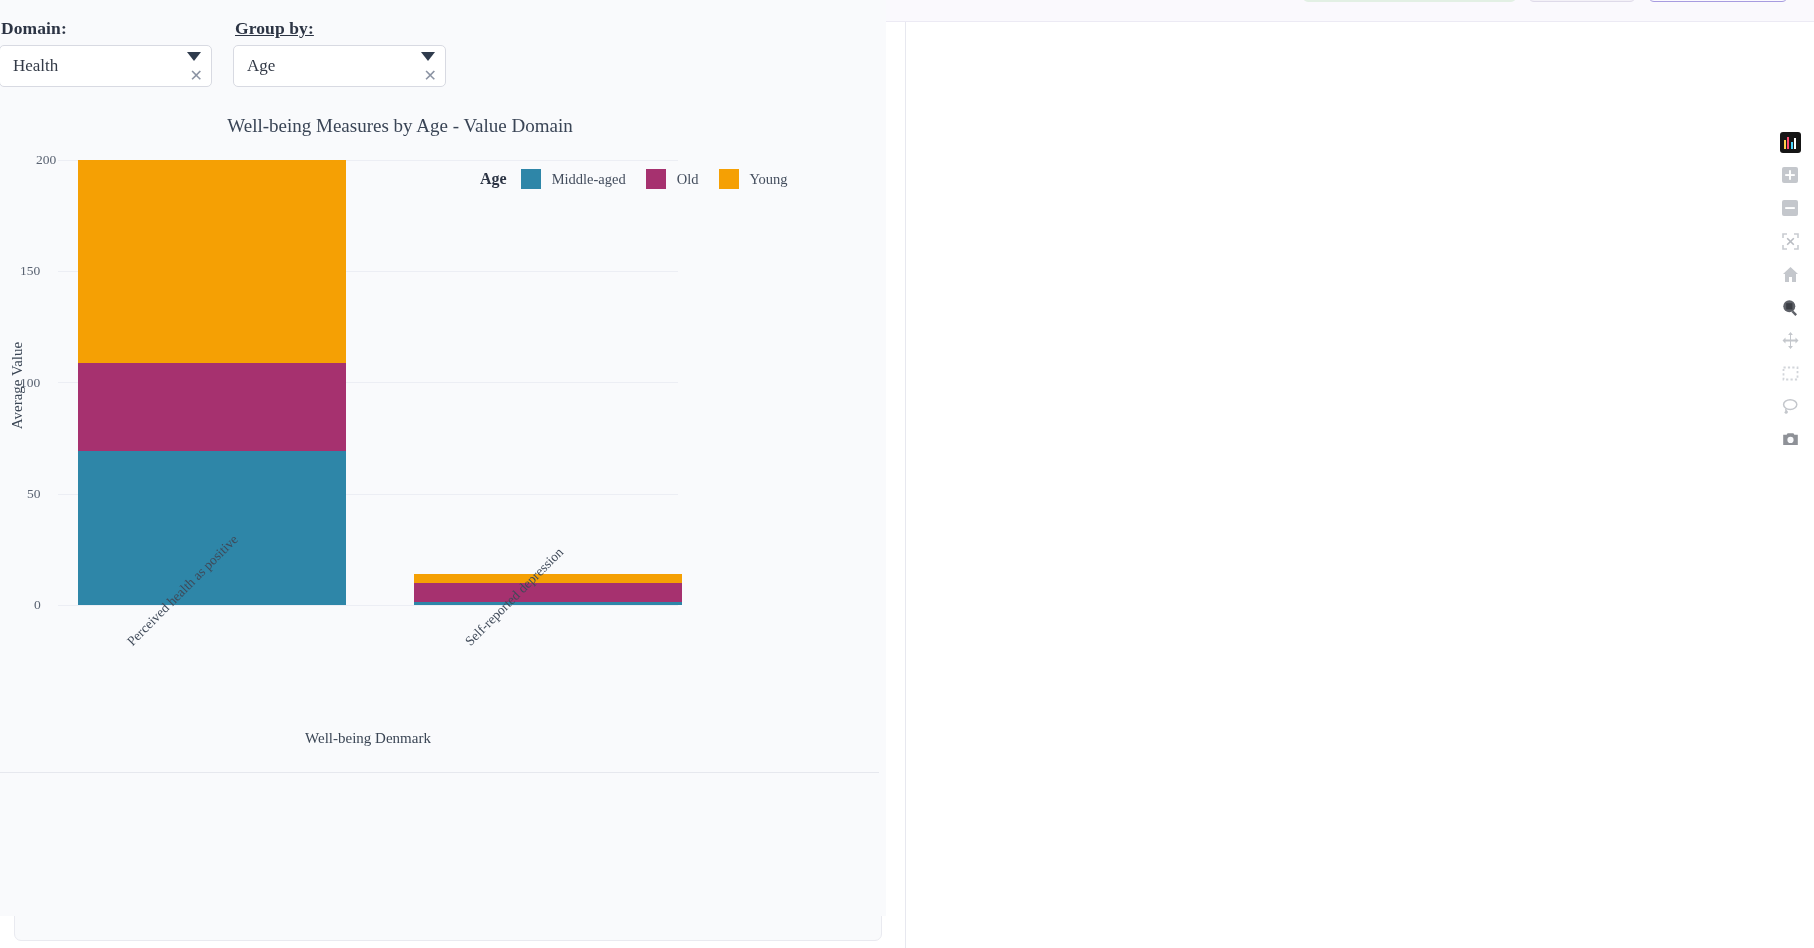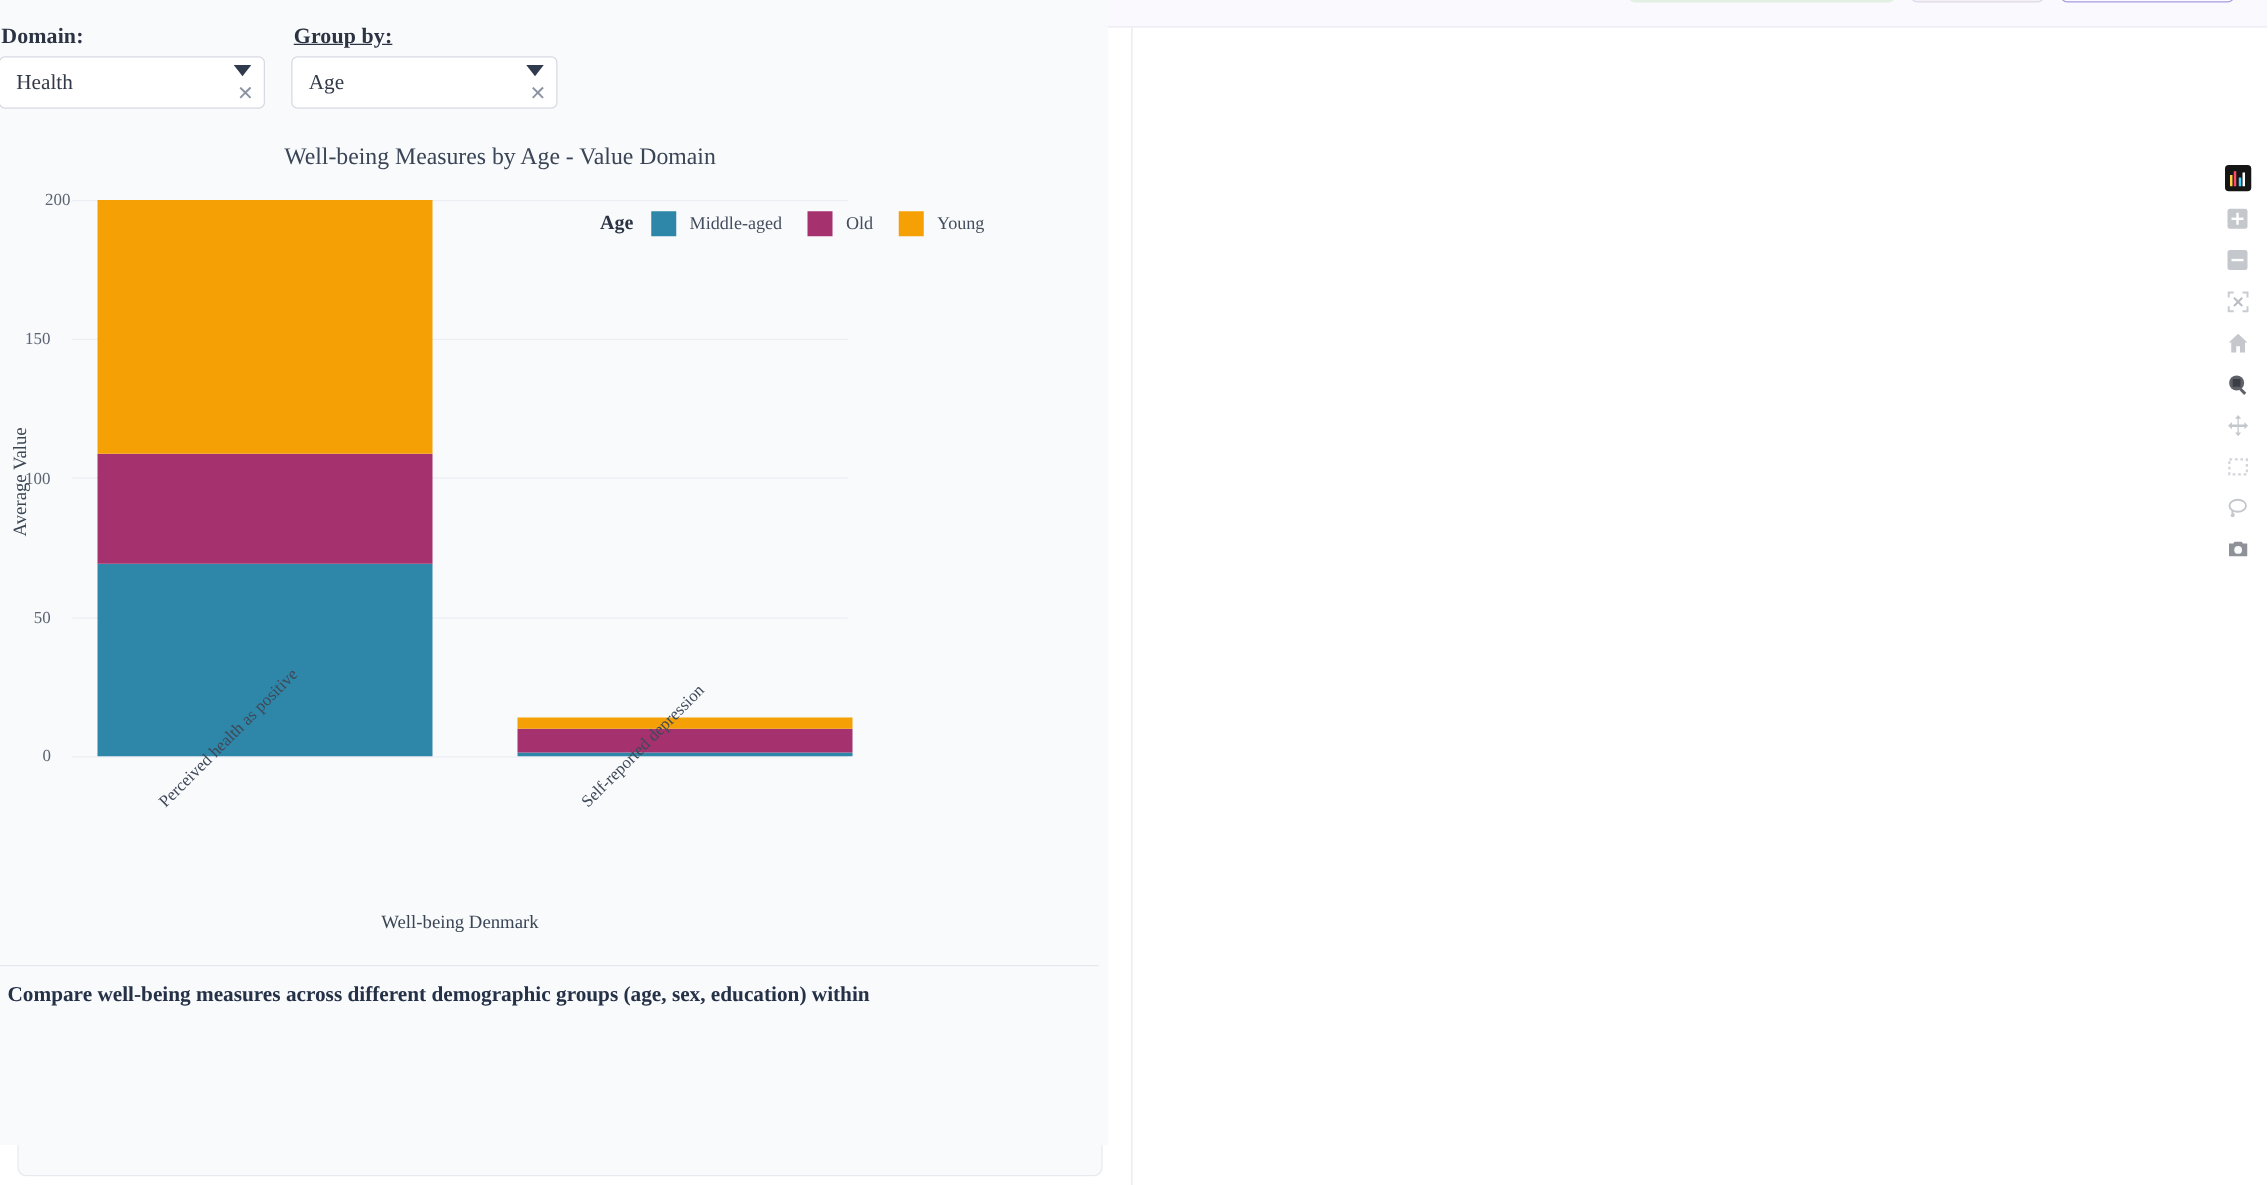--- a/index.html
+++ b/index.html
@@ -335,21 +335,20 @@
           <span class="swatch-box" style="background:#a6316f;"></span>
           <span class="ltext">Old</span>
         </span>
         <span class="litem">
           <span class="swatch-box" style="background:#f5a004;"></span>
           <span class="ltext">Young</span>
         </span>
       </div>
 
       <div class="hr" style="left:-1px; top:772px; width:880px;"></div>
-      <div class="footnote" style="left:6px; top:785px; width:870px;">Compare well-being measures across different demographic groups (age, sex, education) within</div>
     </div>
   </div>
 
   <div class="toolbar">
     <div class="tb-item">
       <span class="tb-logo">
           <i></i>
           <i></i>
           <i></i>
           <i></i>

